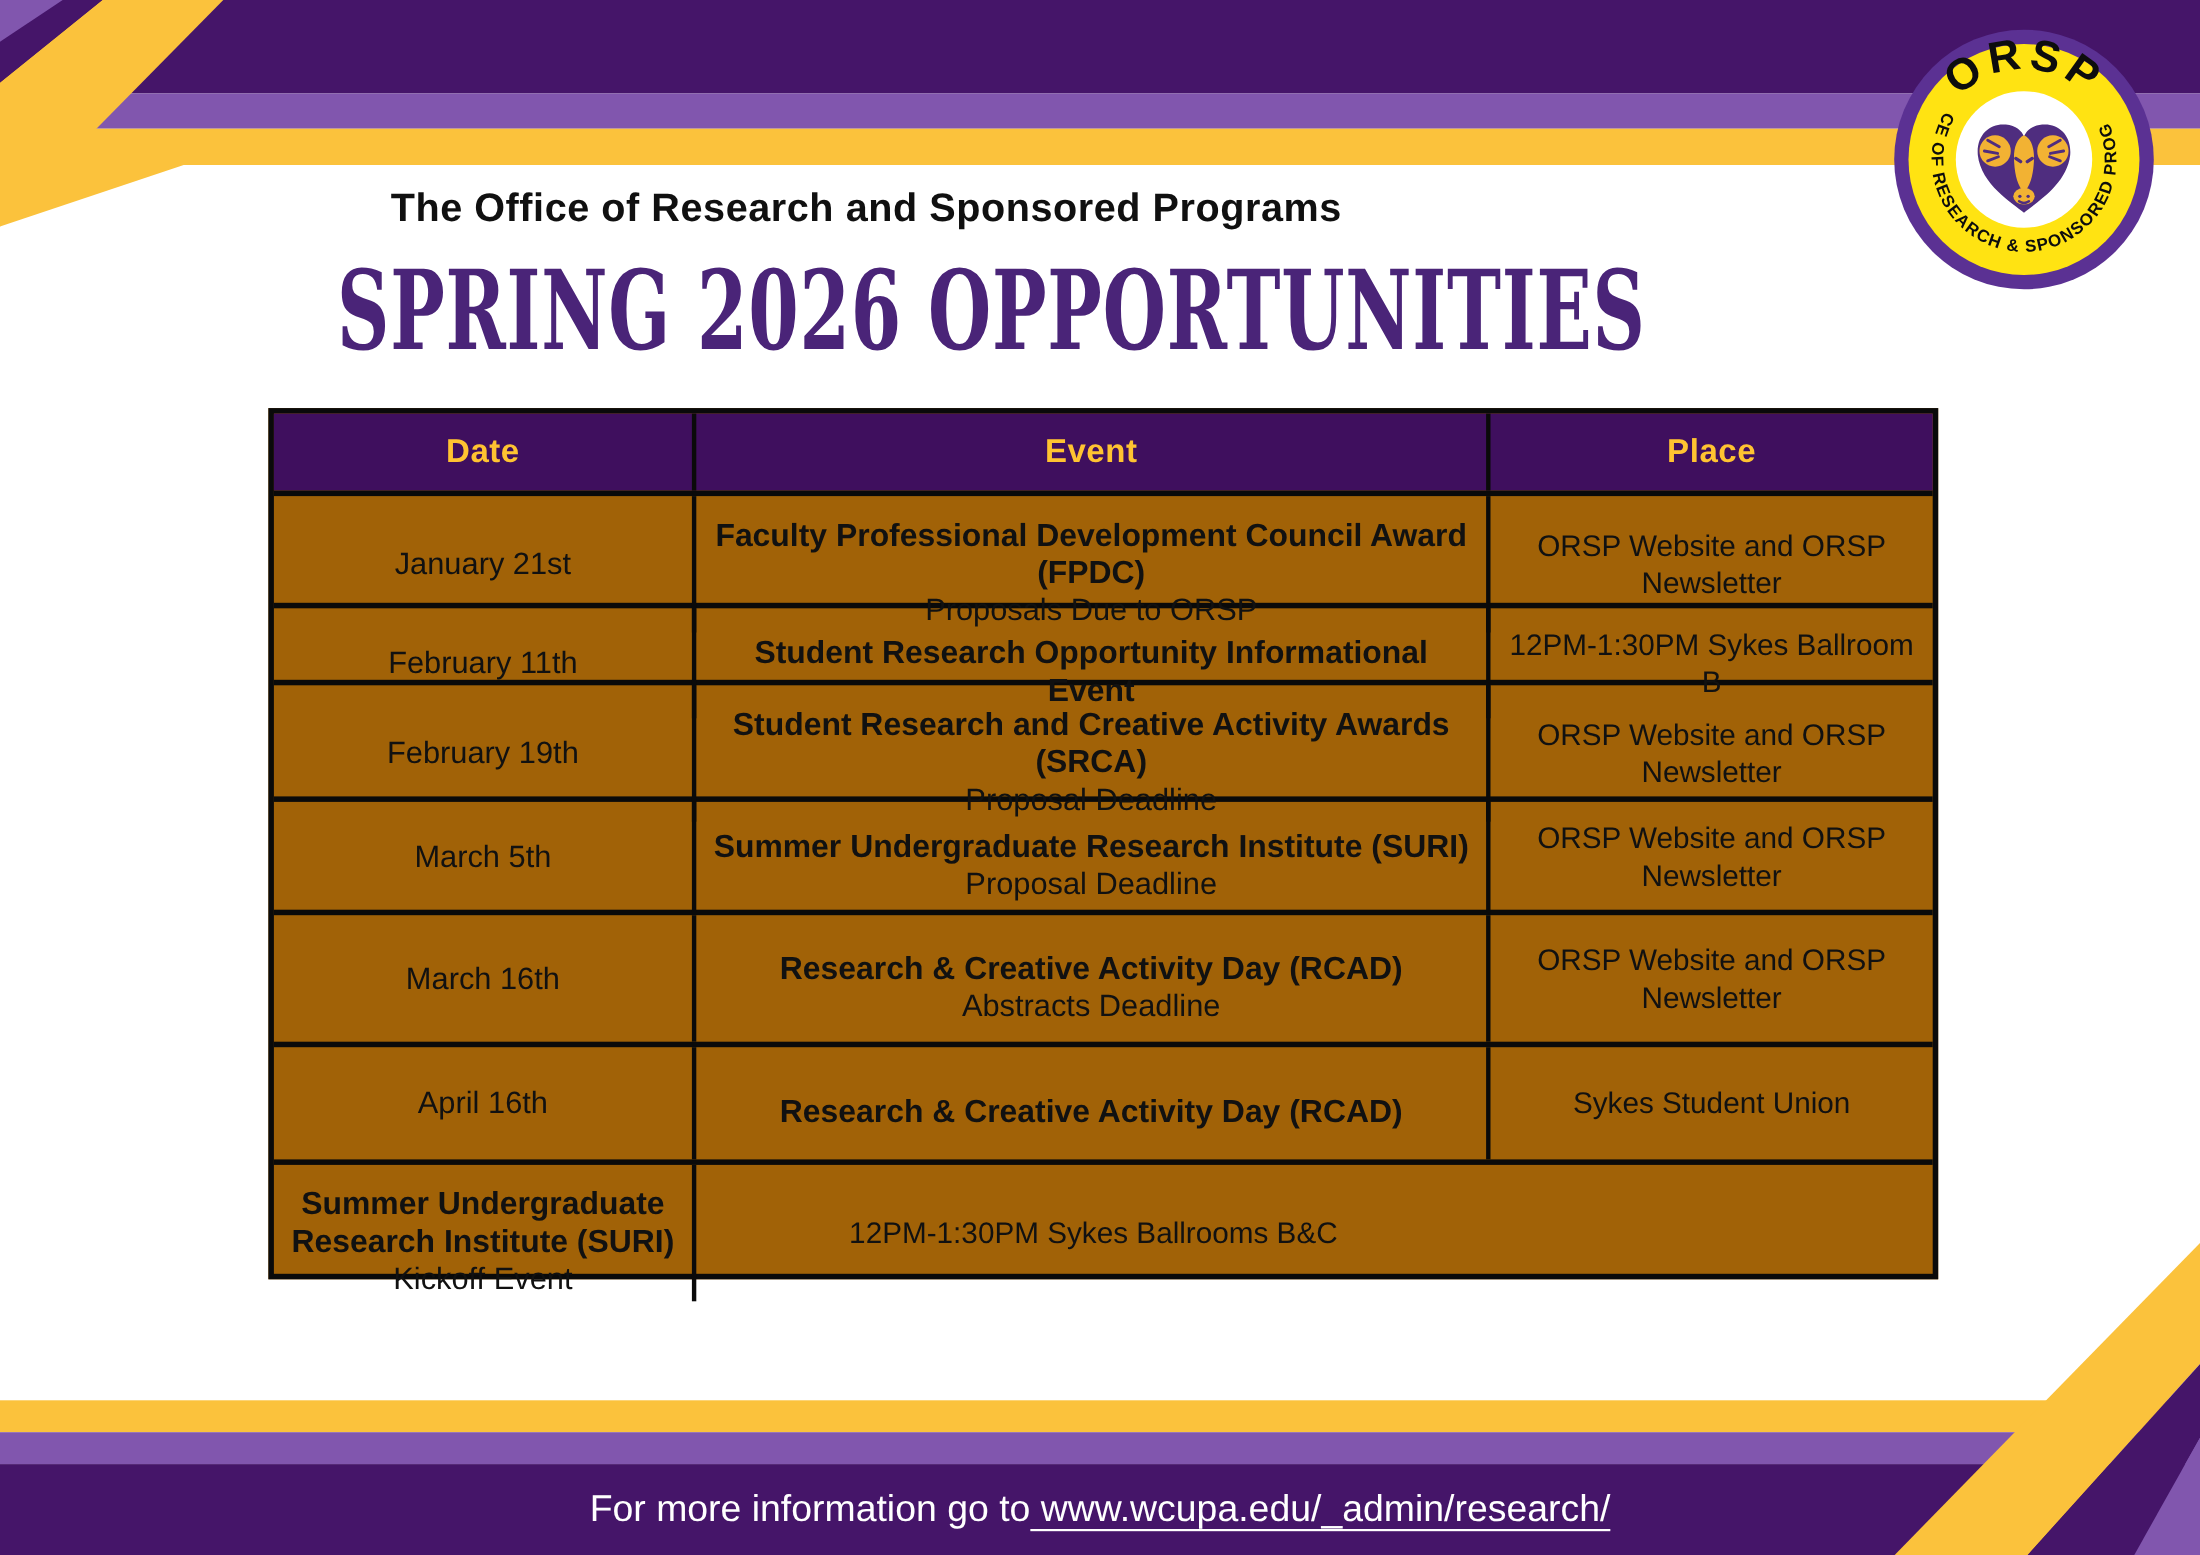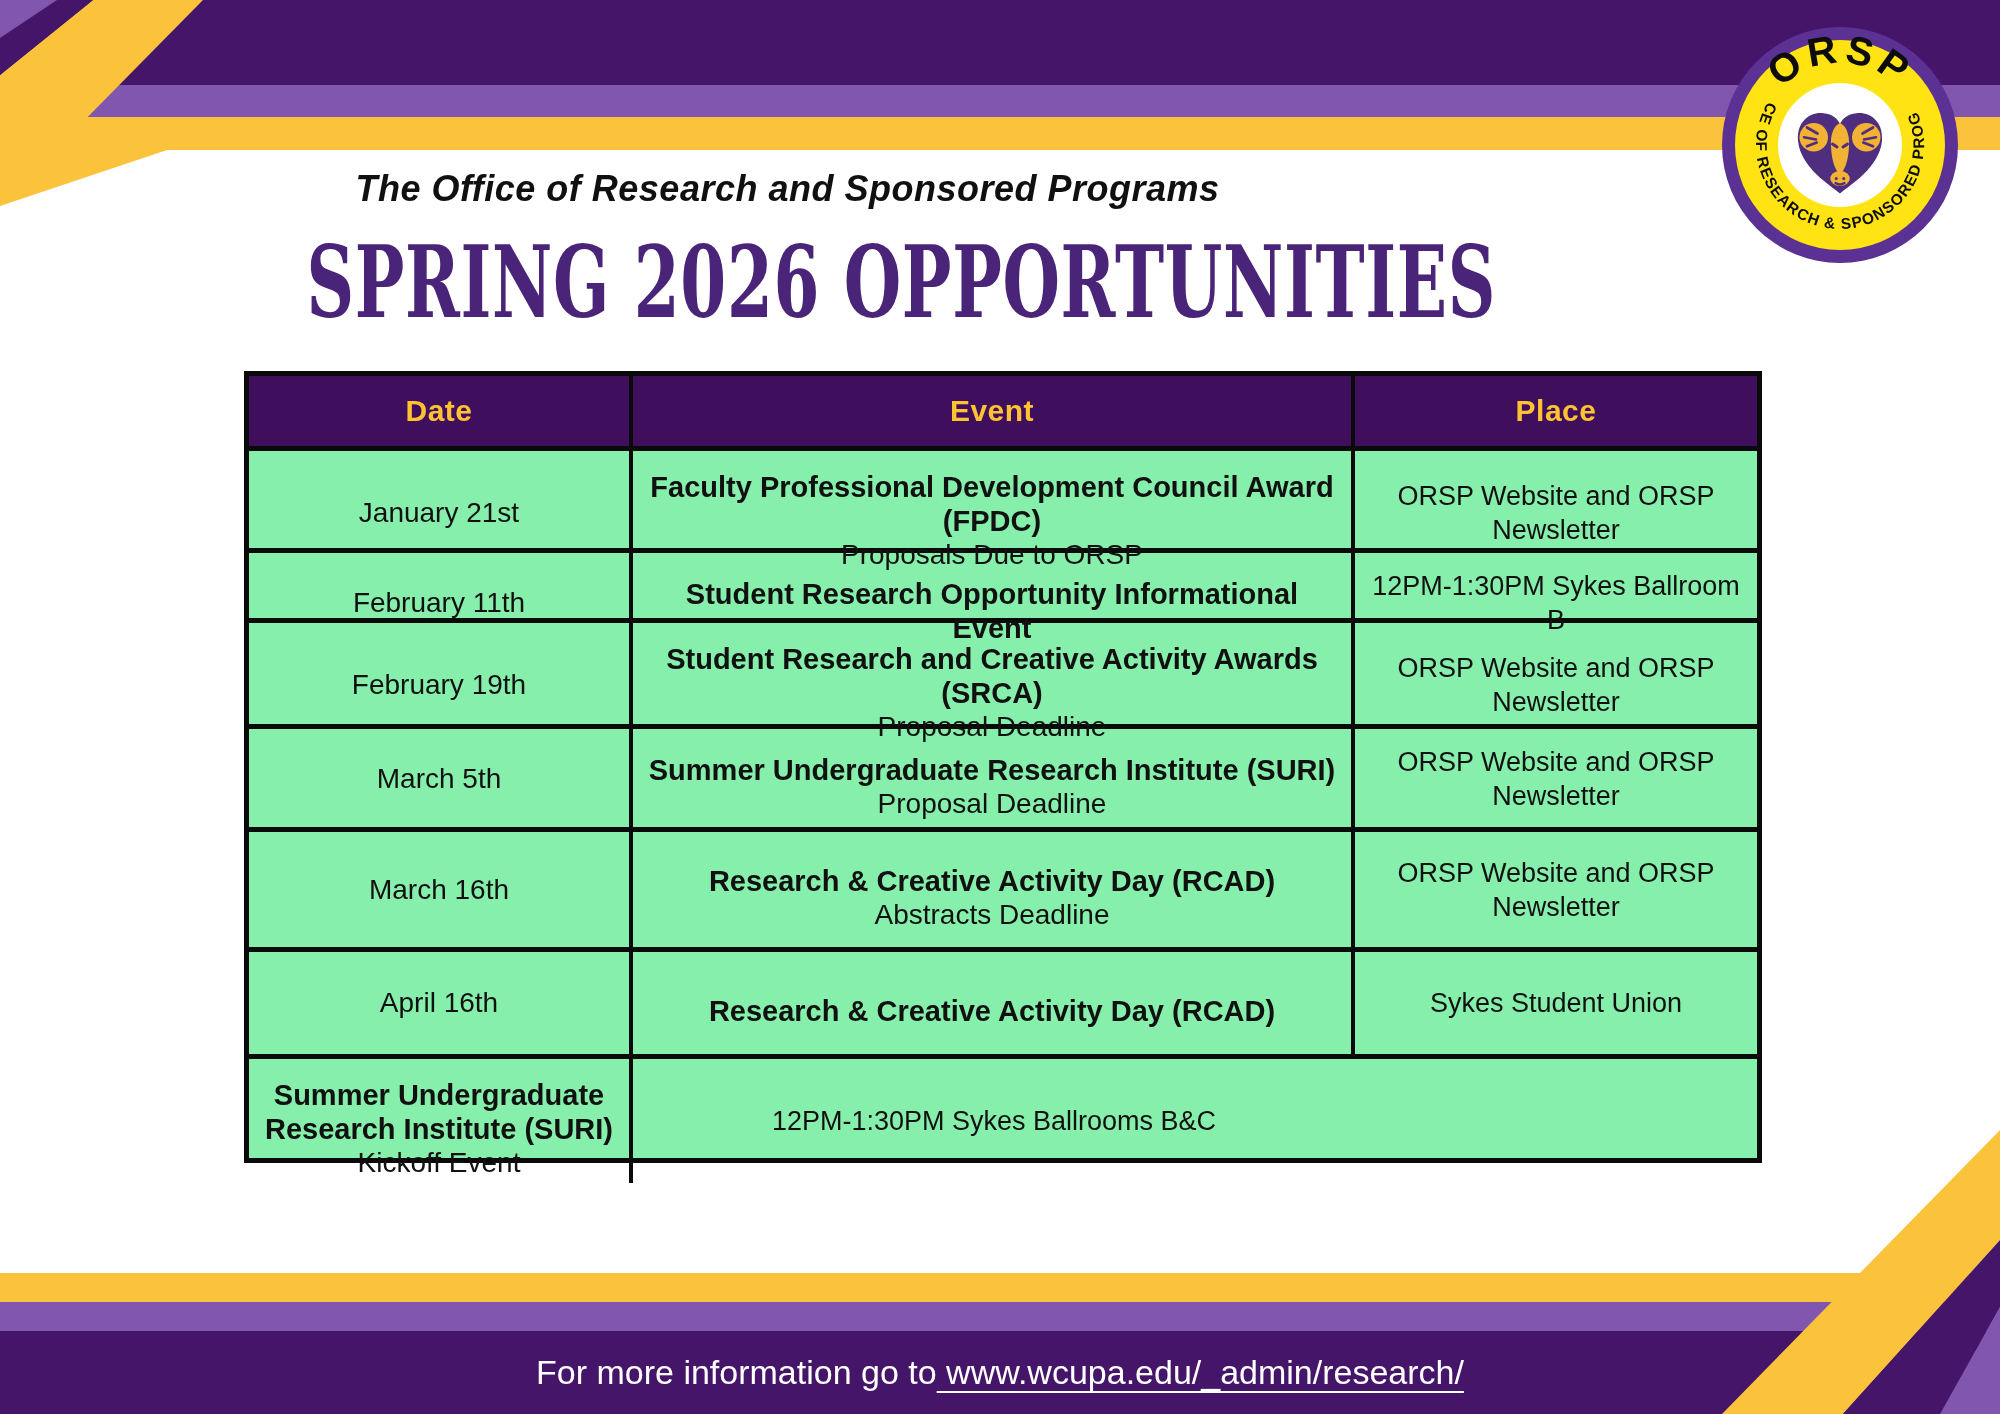--- a/index.html
+++ b/index.html
@@ -6,25 +6,25 @@
     --dark_purple:#451569; --header_purple:#3F0F5E; --light_purple:#8156AE;
     --gold:#FBC23C; --header_gold:#FFC331; --title_purple:#4A2478;
     --logo_ring:#5B3193; --logo_yellow:#FFE312; --ram_gold:#F2B233; --ram_purple:#4F2D7F;
     --cell_text:#111111; --border_black:#0A0A0A;
   }
   html,body{margin:0;padding:0;}
   body{font-family:"Liberation Sans",sans-serif;background:#666;}
   .canvas{position:relative;width:2000px;height:1414px;background:#ffffff;overflow:hidden;}
   .bg{position:absolute;left:0;top:0;width:2000px;height:1414px;}
   .header-block{position:absolute;left:0;top:0;width:1575px;text-align:center;}
-  .subtitle{position:absolute;left:0;top:168px;width:100%;font-size:36px;font-weight:700;color:#101010;letter-spacing:.5px;font-style:italic;}
+  .subtitle{position:absolute;left:0;top:168px;width:100%;font-size:36px;font-weight:700;color:#101010;letter-spacing:.5px;}
   .title-wrap{position:absolute;left:0;top:232px;width:100%;text-align:center;}
   .title{display:inline-block;font-family:"DejaVu Serif",serif;font-weight:700;font-size:100px;line-height:100px;color:var(--title_purple);transform:scaleX(.66);transform-origin:center;white-space:nowrap;letter-spacing:1px;}
   .logo{position:absolute;left:1715px;top:20px;width:250px;height:250px;}
-  .etable{position:absolute;left:244px;top:371px;width:1518px;border:5px solid var(--border_black);box-sizing:border-box;background:#86efac;}
+  .etable{position:absolute;left:244px;top:371px;width:1518px;border:5px solid var(--border_black);box-sizing:border-box;background:#a16207;}
   .trow{display:grid;grid-template-columns:384px 722px 1fr;box-sizing:border-box;}
   .trow + .trow{border-top:5px solid var(--border_black);}
   .cell{display:flex;flex-direction:column;justify-content:center;align-items:center;text-align:center;box-sizing:border-box;padding:4px 14px;}
   .cell.c1,.cell.c2{border-right:4px solid var(--border_black);}
   .thead{background:var(--header_purple);height:70px;}
   .thead .cell{color:var(--header_gold);font-size:30px;font-weight:700;letter-spacing:.5px;}
   .date{font-size:28px;color:var(--cell_text);}
   .event-b{font-size:29px;font-weight:700;color:var(--cell_text);line-height:34px;margin-top:15px;}
   .event-d{font-size:28px;color:var(--cell_text);line-height:33px;}
   .event-d:empty{display:none;}

